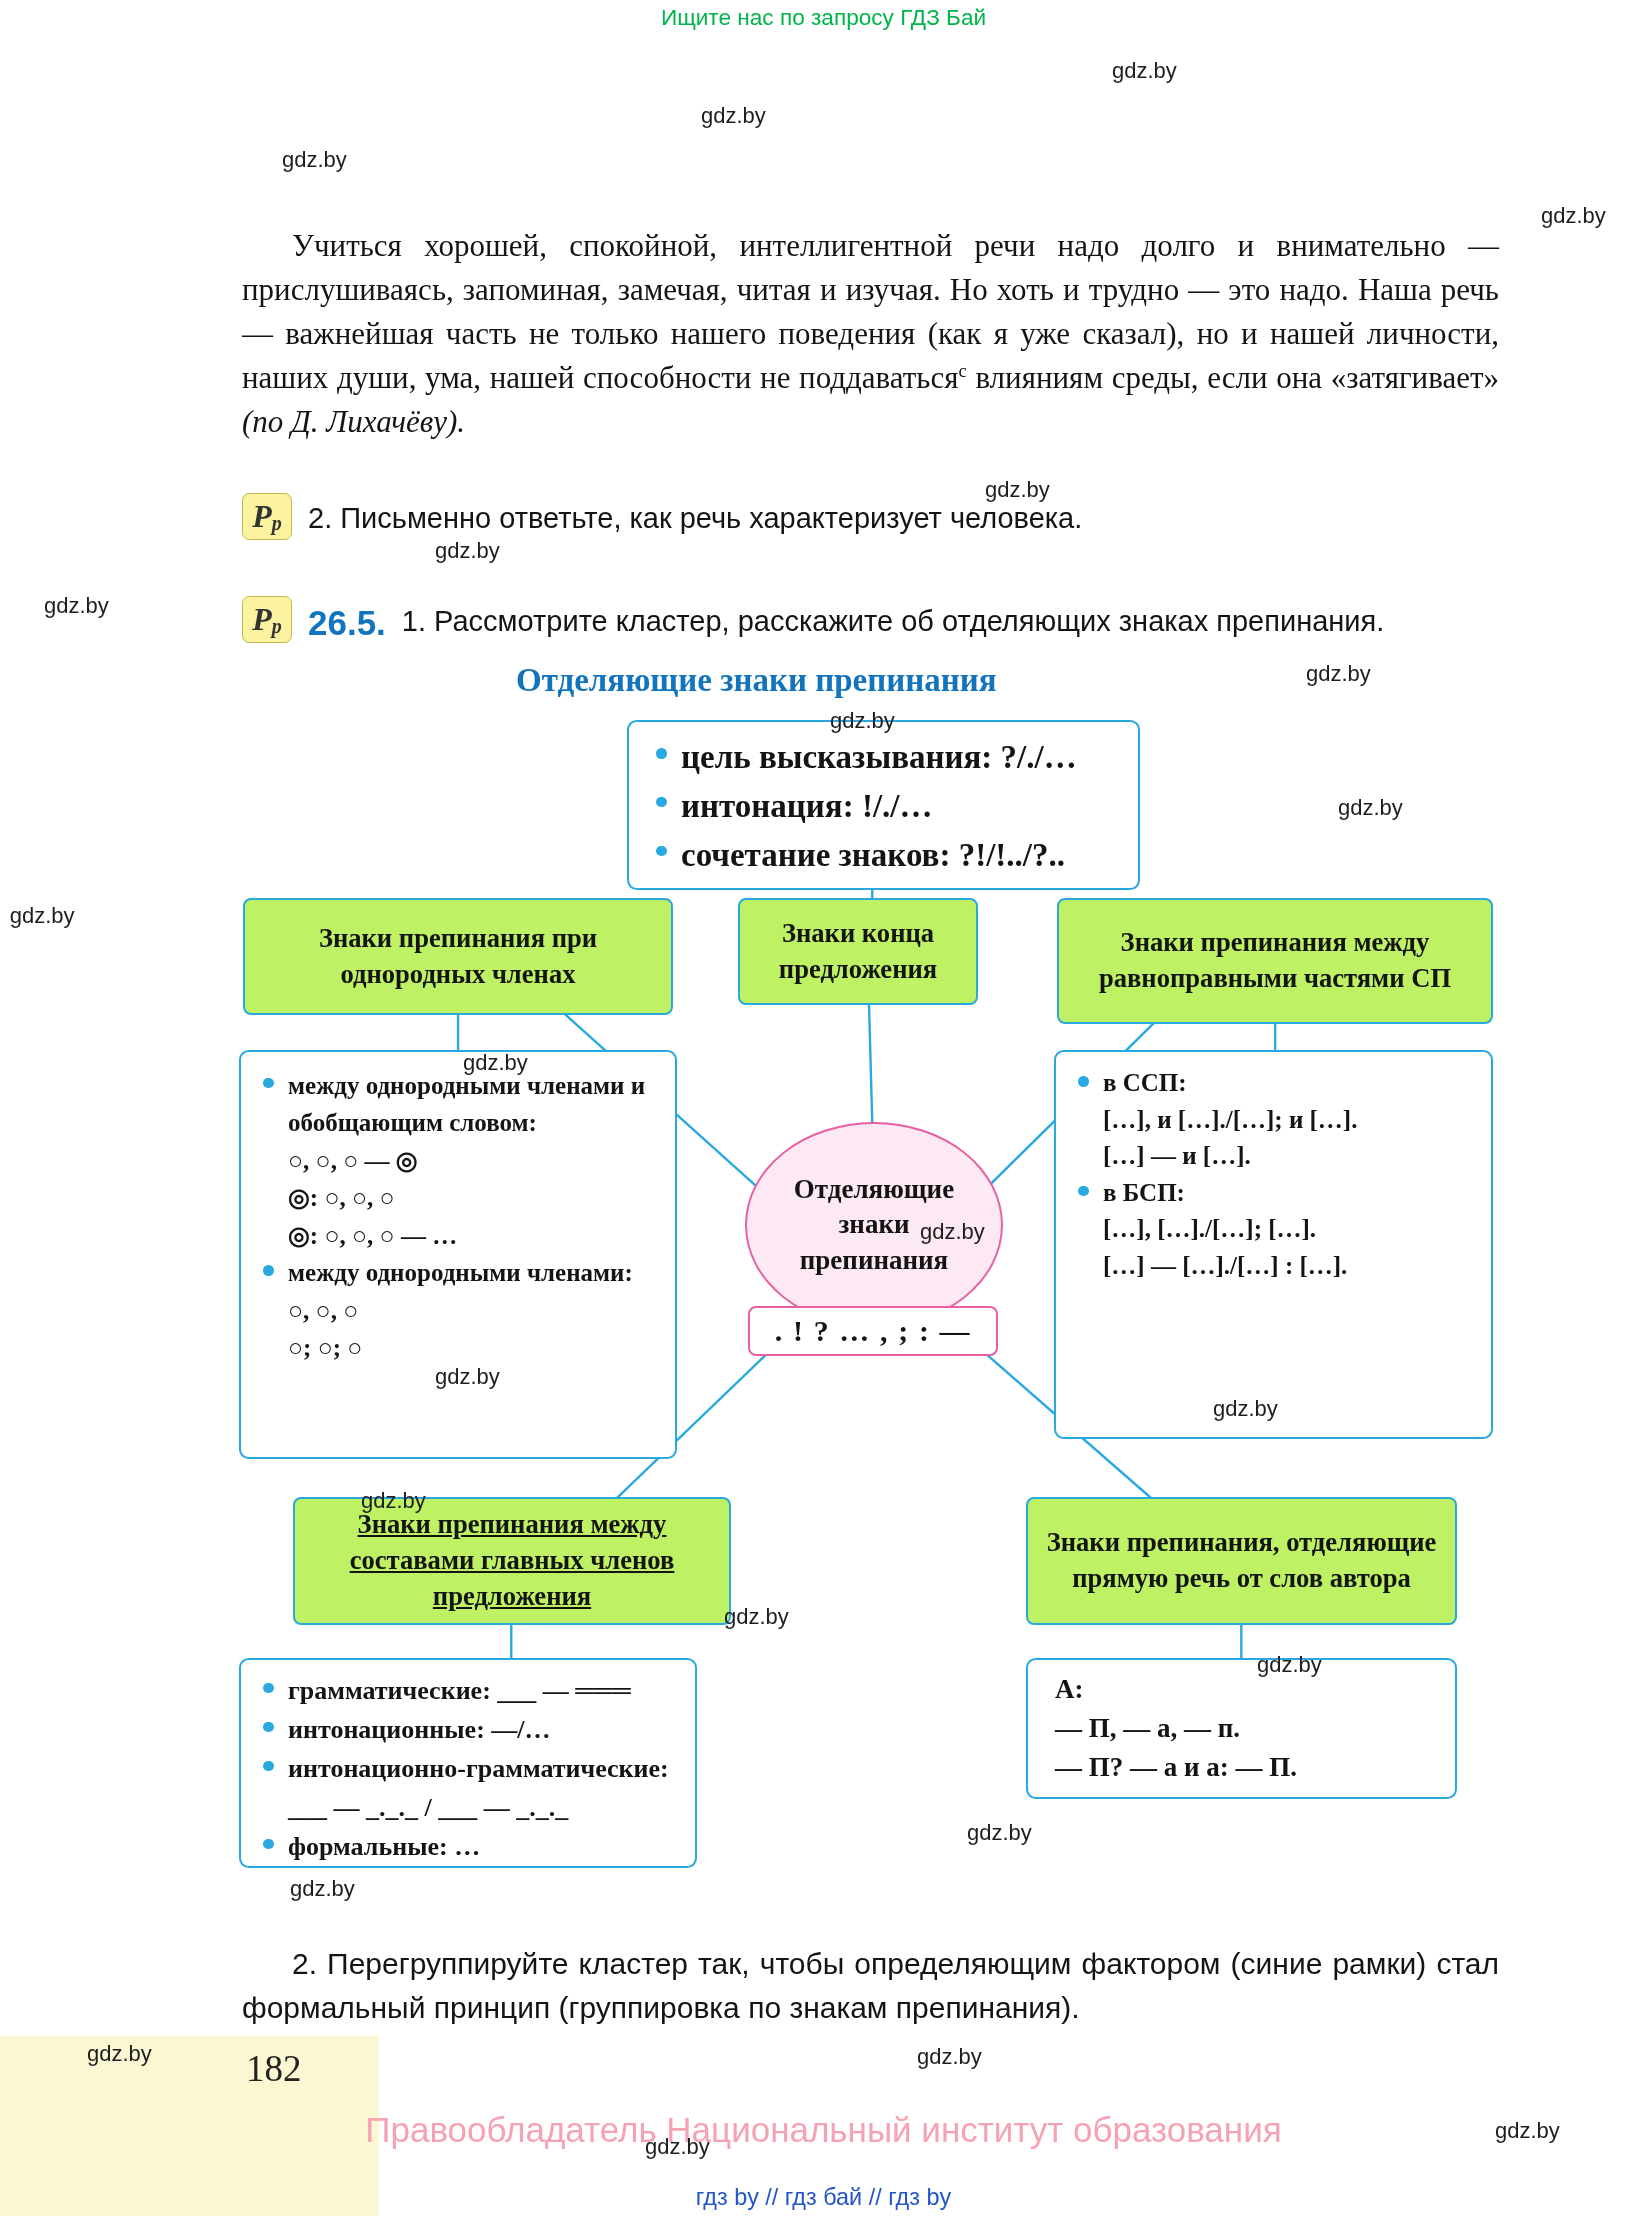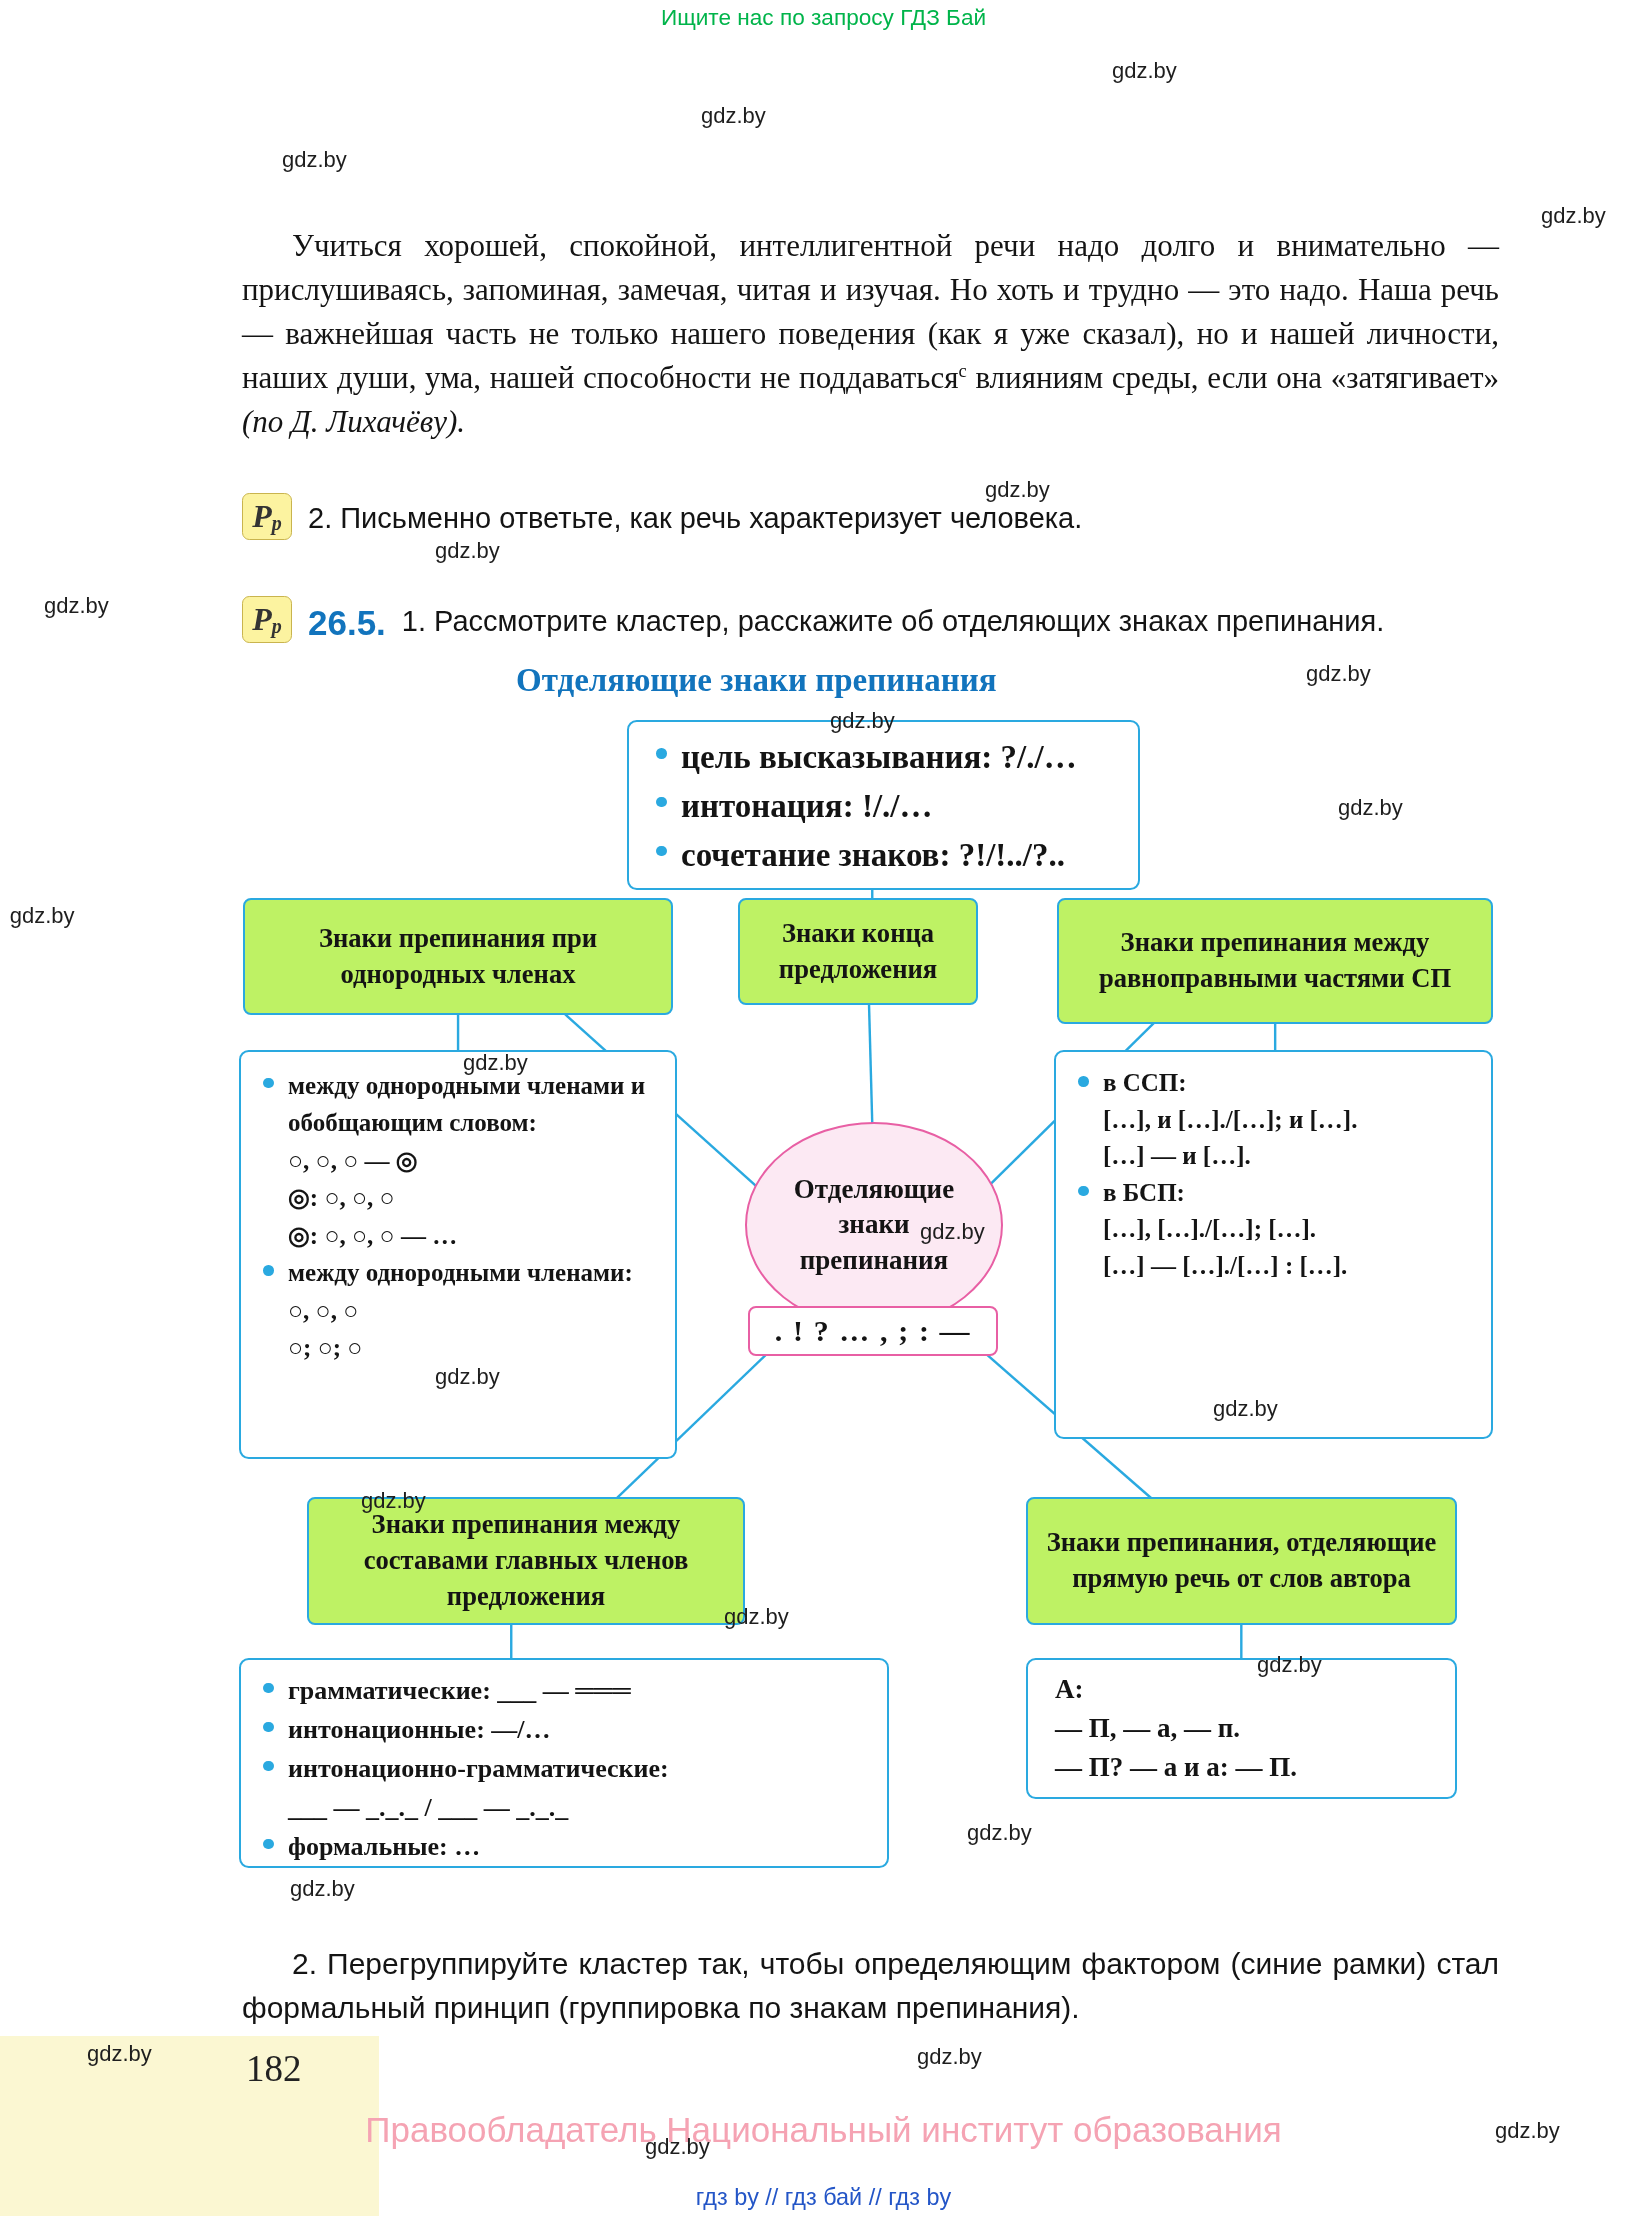--- a/index.html
+++ b/index.html
@@ -39,32 +39,32 @@
   .bluebox { position:absolute; background:#ffffff; border:2.4px solid #2aa9e0; border-radius:9.7px;
     z-index:2; box-sizing:border-box; font-weight:bold; }
   .catbox { position:absolute; background:#bef264; border:2.4px solid #2aa9e0; border-radius:8px;
     z-index:2; box-sizing:border-box; display:flex; align-items:center; justify-content:center;
     text-align:center; font-weight:bold; font-size:26.6px; line-height:1.35; padding:6.4px 11.3px; }
 
   .box-criteria { left:627px; top:720px; width:513px; padding:11.3px 14.5px 8px 21px; font-size:33px; line-height:1.48; }
 
   .det-left  { left:239px;  top:1050px; width:438px; height:409px; padding:14.5px 11.3px 8px 16px; font-size:25px; line-height:1.5; }
   .det-right { left:1054px; top:1050px; width:439px; height:389px; padding:13px 11.3px 8px 16px; font-size:25px; line-height:1.46; }
-  .det-bl    { left:239px;  top:1658px; width:650px; height:210px; padding:11.3px 11.3px 8px 16px; font-size:26px; line-height:1.5; }
+  .det-bl    { left:239px;  top:1658px; width:458px; height:210px; padding:11.3px 11.3px 8px 16px; font-size:26px; line-height:1.5; }
   .det-br    { left:1026px; top:1658px; width:431px; height:141px; padding:9.7px 11.3px 8px 27px; font-size:27px; line-height:1.45; }
 
   .li { position:relative; padding-left:31px; }
   .li::before { content:""; position:absolute; left:6.4px; top:0.45em; width:10.5px; height:10.5px;
     border-radius:50%; background:#2aa9e0; }
   .scheme { padding-left:31px; }
 
   .cat-left  { left:243px;  top:898px; width:430px; height:117px; }
   .cat-mid   { left:738px;  top:898px; width:240px; height:107px; }
   .cat-right { left:1057px; top:898px; width:436px; height:126px; }
-  .cat-bl    { left:307px;  top:1497px; width:438px; height:128px; }
+  .cat-bl    { left:293px;  top:1497px; width:438px; height:128px;text-decoration:underline; }
   .cat-br    { left:1026px; top:1497px; width:431px; height:128px; }
 
   .ellipse { position:absolute; left:745px; top:1122px; width:258px; height:206px; background:#fce9f3;
     border:2.4px solid #e85fa4; border-radius:50%; z-index:2; display:flex; flex-direction:column;
     align-items:center; justify-content:center; font-weight:bold; font-size:27px; line-height:1.32;
     box-sizing:border-box; }
   .symbols { position:absolute; left:748px; top:1306px; width:250px; height:50px; background:#ffffff;
     border:2.4px solid #e85fa4; border-radius:8px; z-index:3; display:flex; align-items:center;
     justify-content:center; font-weight:bold; font-size:30px; letter-spacing:1.6px; box-sizing:border-box; }
 

